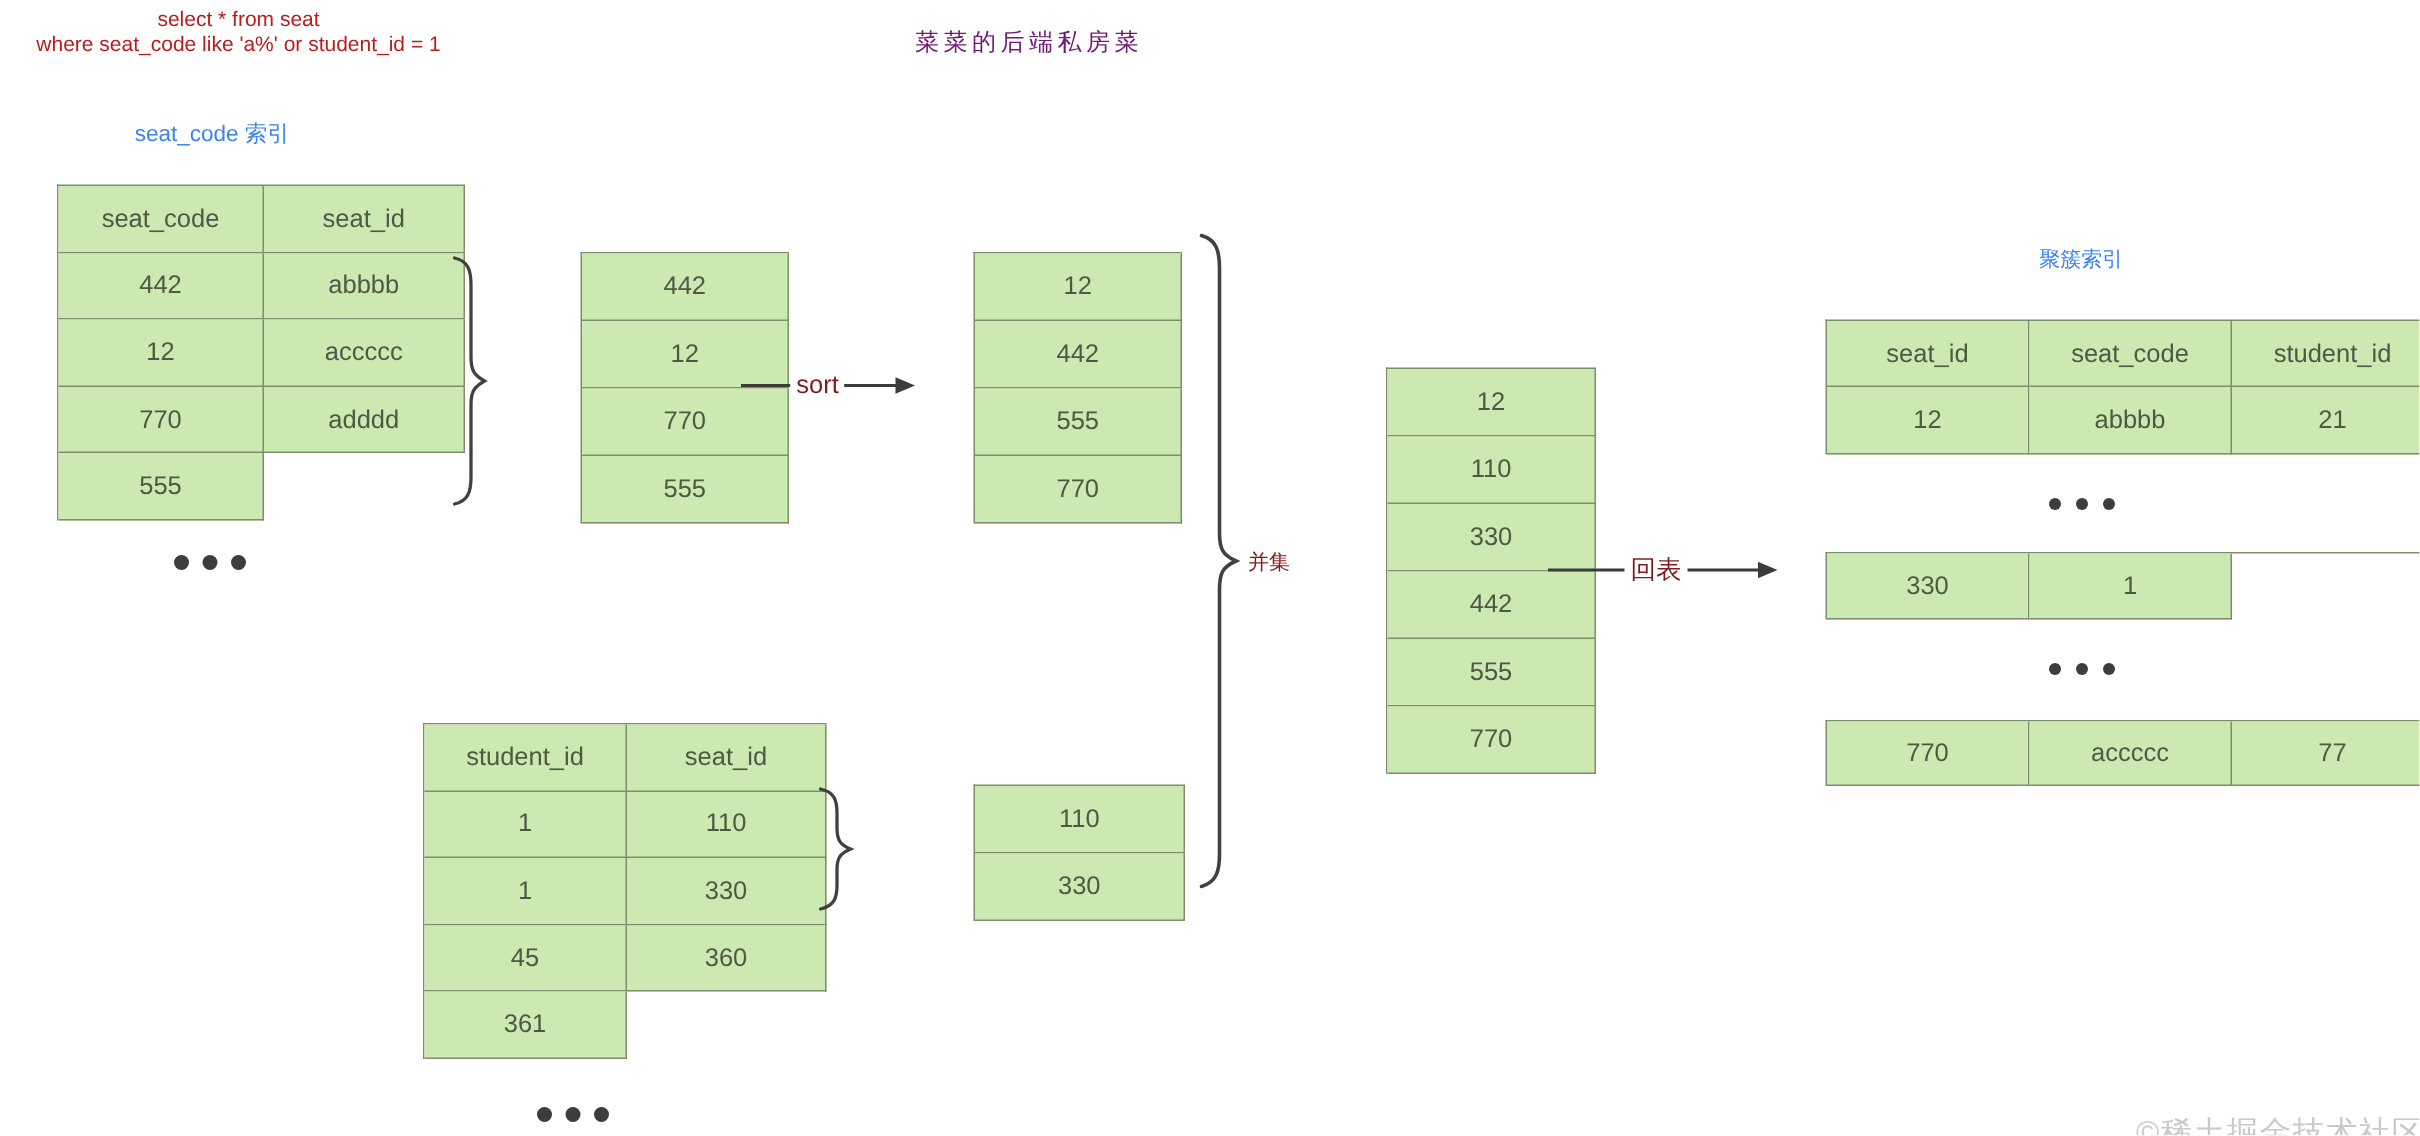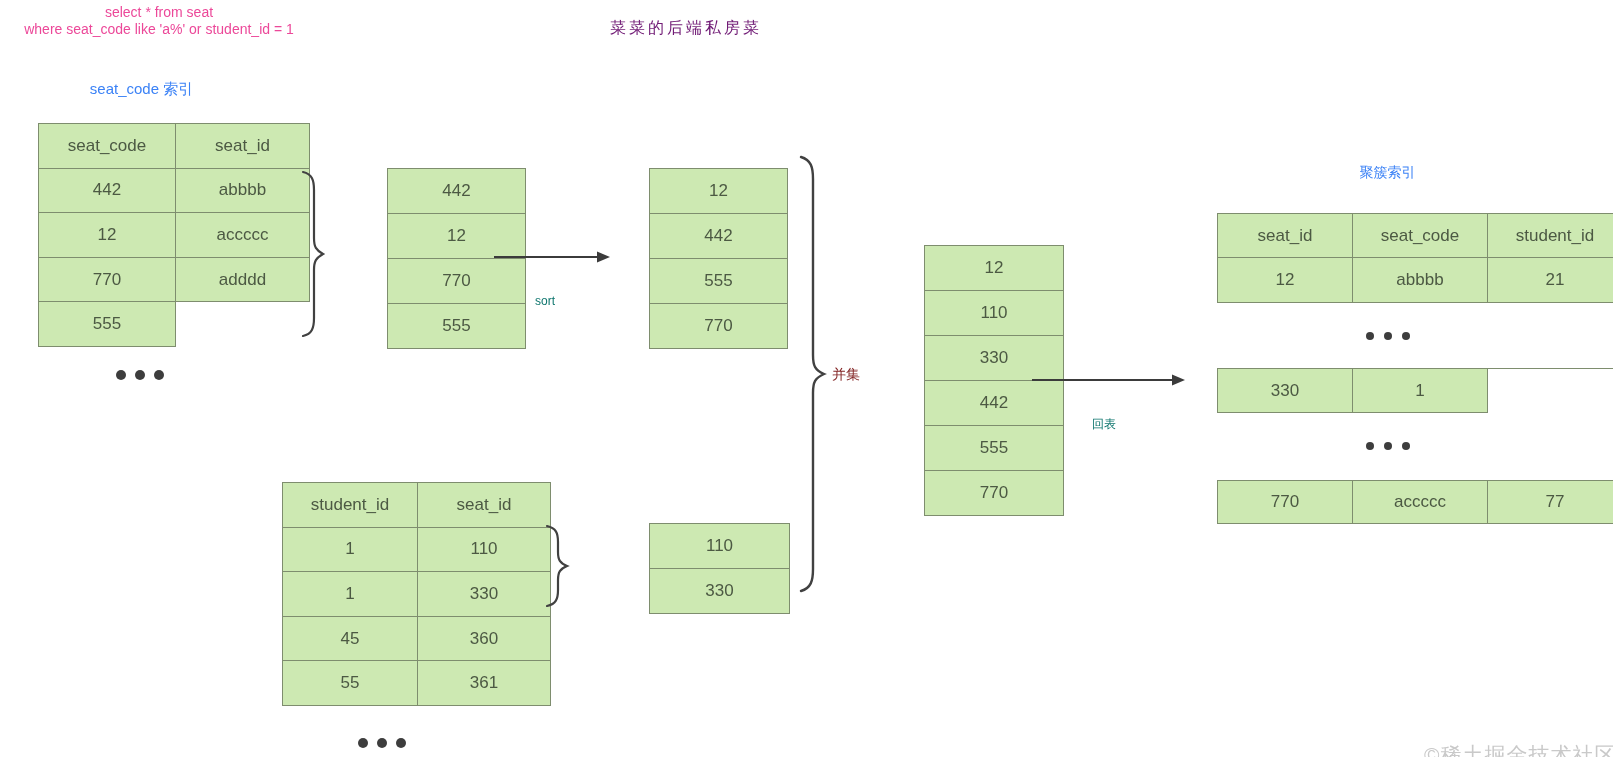--- a/index.html
+++ b/index.html
@@ -17,39 +17,39 @@
   .tbl{position:absolute;display:grid;border-top:1px solid var(--bd);border-left:1px solid var(--bd);margin-left:32px;}
   .cell{
     background:var(--cellbg);
     border-right:1px solid var(--bd);border-bottom:1px solid var(--bd);
     display:flex;align-items:center;justify-content:center;
     font-size:17px;color:var(--celltext);
   }
   .title{position:absolute;font-size:15px;color:#3b82f6;text-align:center;white-space:nowrap;}
   .sql{
     position:absolute;left:8px;top:4px;width:302px;text-align:center;
-    font-size:14px;line-height:17px;color:#ec4899;white-space:nowrap;
+    font-size:14px;line-height:17px;color:#b91c1c;white-space:nowrap;
   }
   .wm-top{
     position:absolute;left:610px;top:18px;font-size:16px;letter-spacing:3px;
     color:#701a75;white-space:nowrap;
   }
   .wm-bottom{
     position:absolute;left:1424px;top:741px;font-size:21px;letter-spacing:1px;
     color:#c9c9c9;white-space:nowrap;
   }
   .dots{position:absolute;display:flex;align-items:center;}
   .dot{border-radius:50%;background:#3d3d3d;}
   .dots-lg .dot{width:10px;height:10px;margin-right:9px;}
   .dots-sm .dot{width:8px;height:8px;margin-right:10px;}
   .dot:last-child{margin-right:0;}
   .arrow-wrap{position:absolute;}
   .arrow-label{
     position:absolute;top:50%;transform:translate(-50%,-50%);
-    background:#fff;padding:0 4px;font-size:12px;color:#0f766e;white-space:nowrap;margin-top:44px;
+    background:#fff;padding:0 4px;font-size:17px;color:#7f1d1d;white-space:nowrap;
   }
   .cn-label{position:absolute;font-size:14px;color:#7f1d1d;white-space:nowrap;}
   svg{display:block;overflow:visible;}
 </style>
 </head>
 <body>
 
 <div class="canvas">
 
   <div class="sql">
@@ -110,21 +110,20 @@
 
   <div class="tbl" style="left:250px;top:482px;grid-template-columns:135px 133px;grid-template-rows:repeat(5,44.6px);">
     <div class="cell">student_id</div>
     <div class="cell">seat_id</div>
     <div class="cell">1</div>
     <div class="cell">110</div>
     <div class="cell">1</div>
     <div class="cell">330</div>
     <div class="cell">45</div>
     <div class="cell">360</div>
-    <div class="cell">55</div>
     <div class="cell">361</div>
   </div>
 
   <div class="abs" style="left:544px;top:524px;">
     <svg width="26" height="84" viewBox="0 0 26 84">
       <path d="M 3 2 C 12 4,14 9,14 18 L 14 28 C 14 36,16 39,23 42 C 16 45,14 48,14 56 L 14 66 C 14 75,12 80,3 82" fill="none" stroke="#414141" stroke-width="2.2" stroke-linecap="round"></path>
     </svg>
   </div>
 
   <div class="dots dots-lg" style="left:358px;top:738px;">

